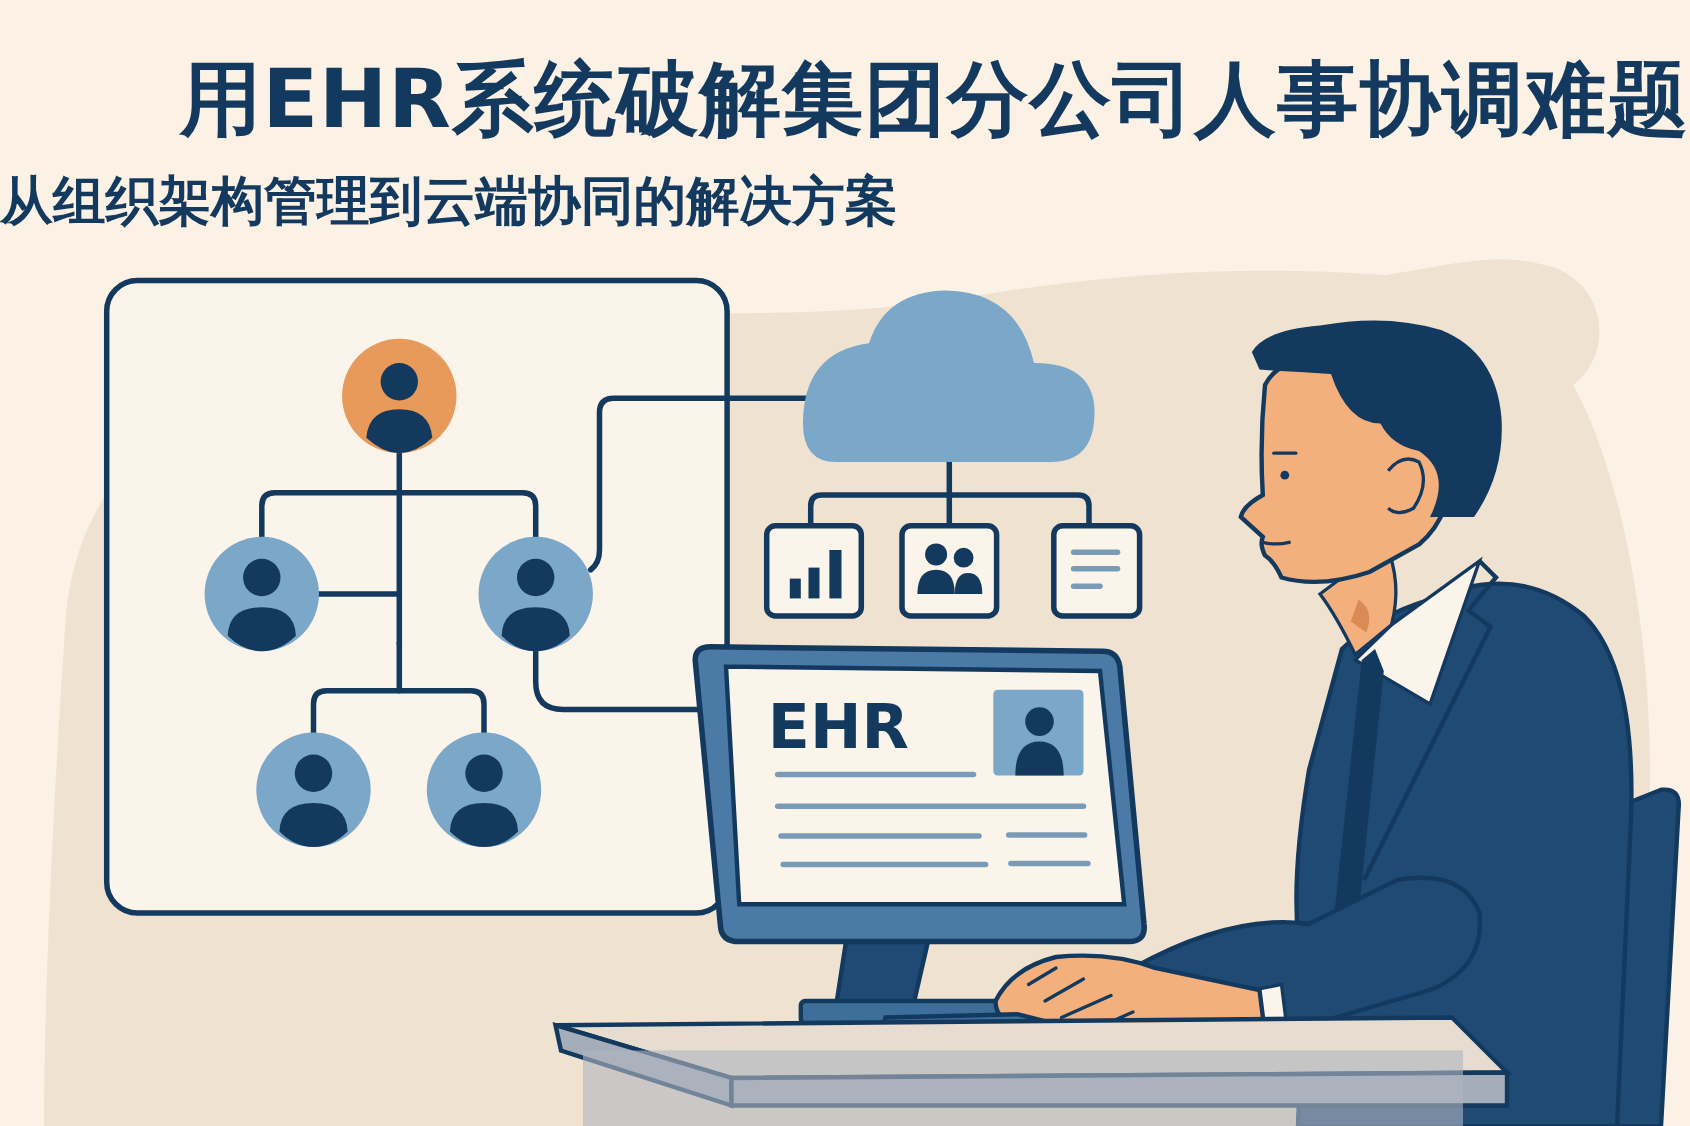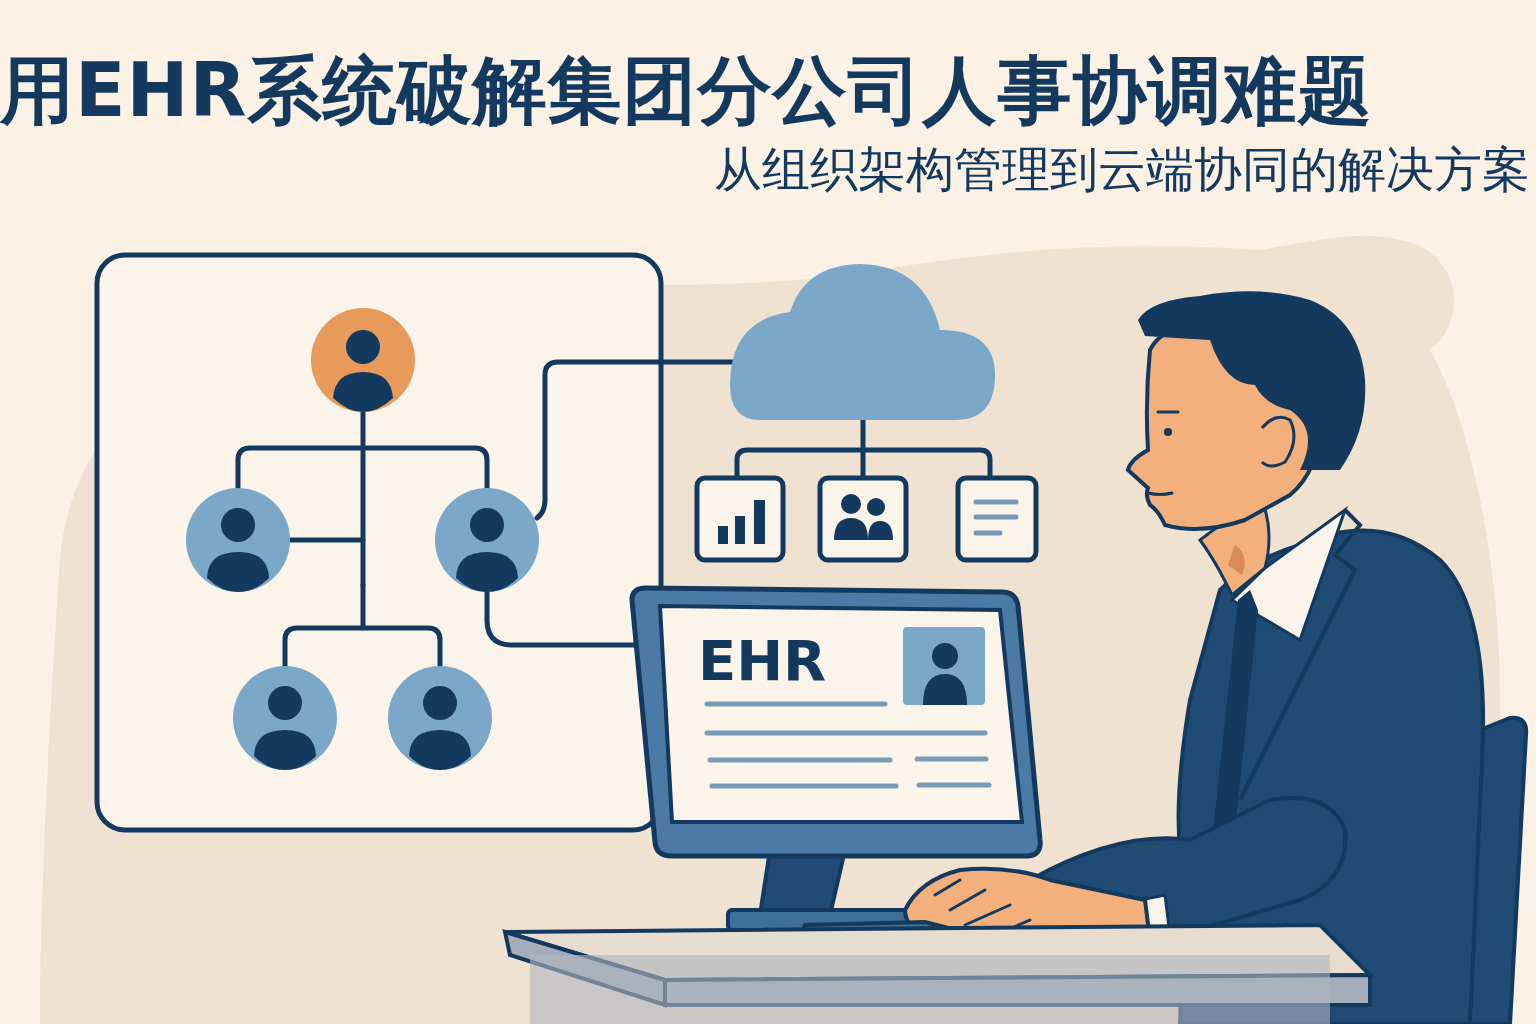--- a/index.html
+++ b/index.html
@@ -4,27 +4,27 @@
 <style>
   html, body { margin: 0; padding: 0; }
   body {
     width: 1536px; height: 1024px; overflow: hidden;
     background: #fbf1e5;
     font-family: "DejaVu Sans", "Liberation Sans", sans-serif;
     position: relative;
   }
   .title {
     position: absolute; left: 0; top: 42px; width: 1536px;
-    text-align: left; font-size: 74px; font-weight: bold;
+    text-align: right; font-size: 74px; font-weight: bold;
     color: #133a5e; letter-spacing: 1px; white-space: nowrap;
     line-height: 96px;
   }
   .subtitle {
-    position: absolute; left: 0; top: 136px; width: 1530px;
-    text-align: right; font-size: 48px; font-weight: normal;
+    position: absolute; left: 0; top: 150px; width: 1530px;
+    text-align: left; font-size: 48px; font-weight: bold;
     color: #133a5e; white-space: nowrap; line-height: 66px;
   }
   svg.scene { position: absolute; left: 0; top: 0; }
   .ehr-label {
     font-family: "DejaVu Sans", "Liberation Sans", sans-serif;
     font-weight: bold;
   }
 </style>
 </head>
 <body>

